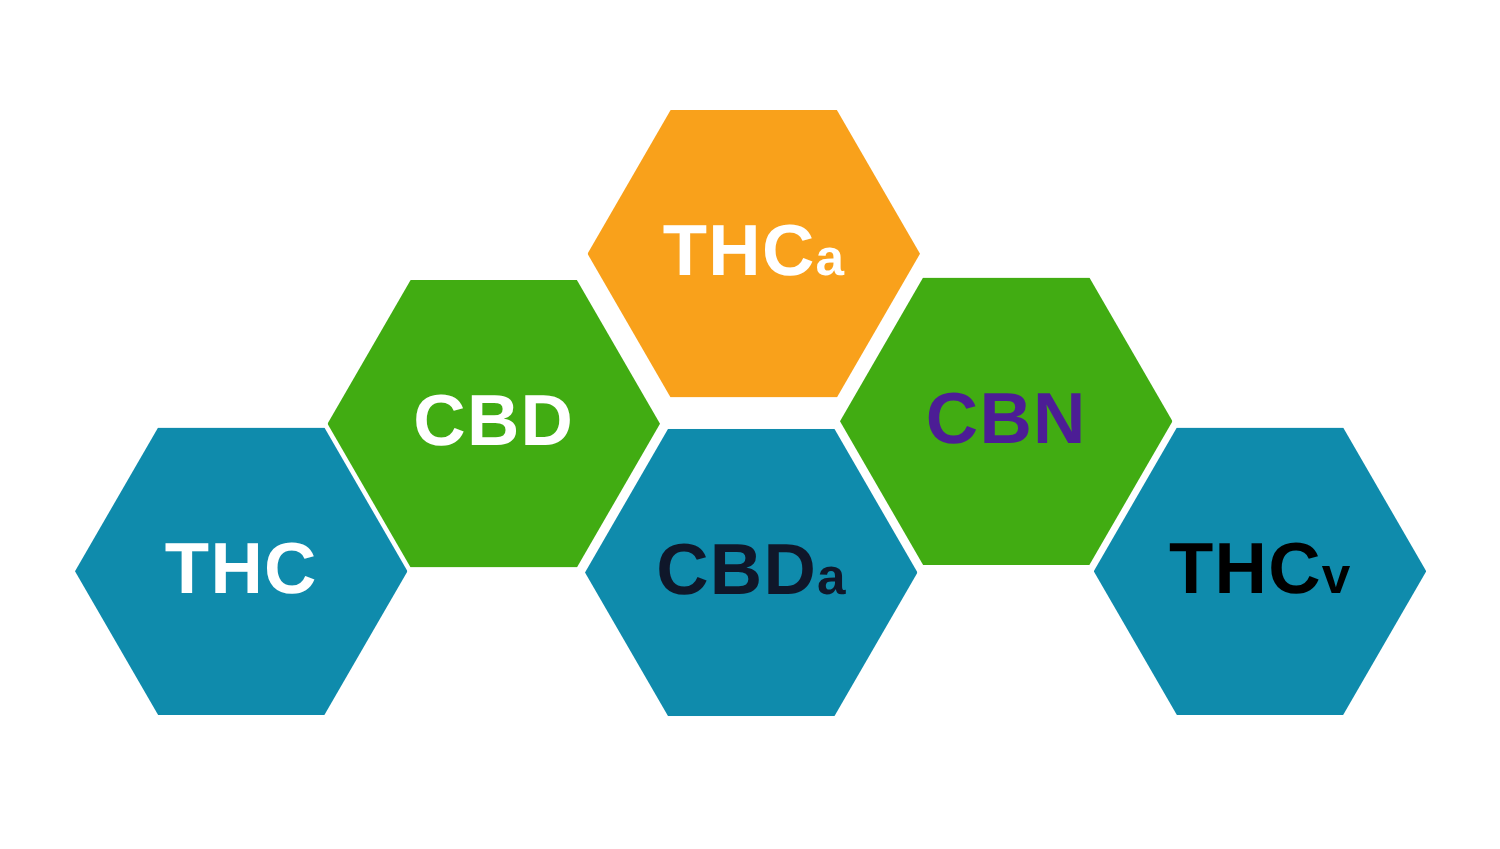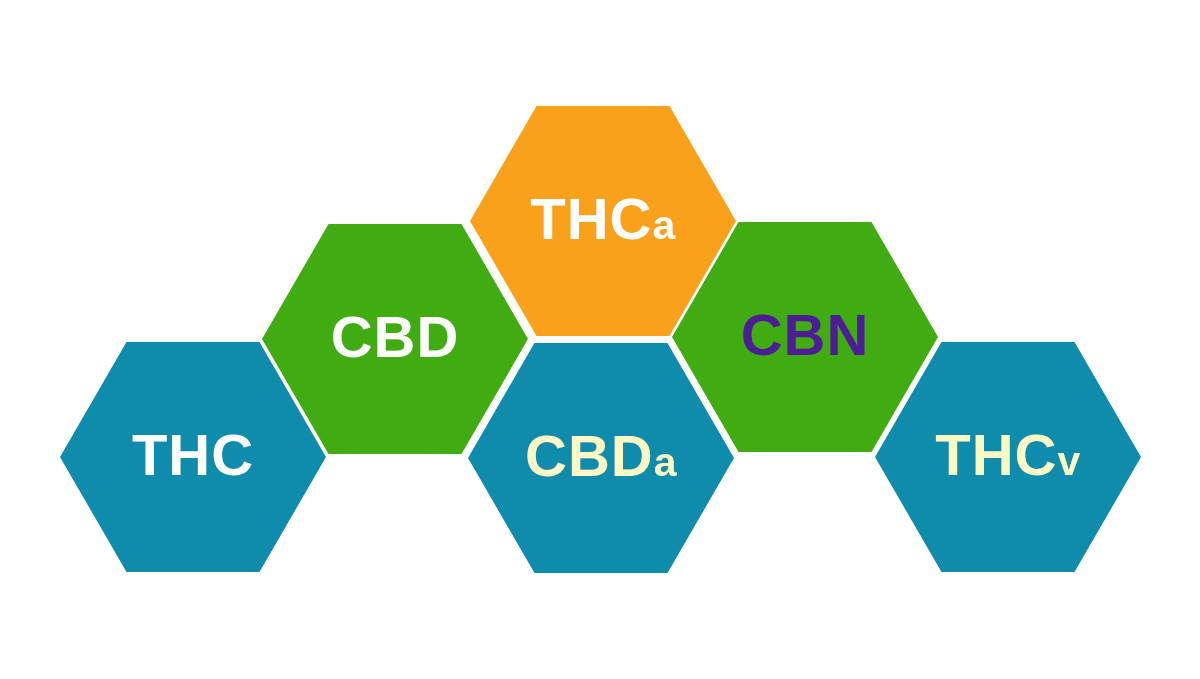--- a/index.html
+++ b/index.html
@@ -31,21 +31,21 @@
     letter-spacing: 1px;
     line-height: 1;
     white-space: nowrap;
     transform: translateY(-2px);
   }
   .hex-label .suffix {
     font-size: 41px;
     letter-spacing: 0.5px;
   }
   
-  .hex--thca { left: 470px; top: 106px; text-align: center; }
+  .hex--thca { left: 470px; top: 88px; text-align: center; }
   .hex--cbd  { left: 262px; top: 224px; }
   .hex--cbn  { left: 672px; top: 222px; }
   .hex--thc  { left:  60px; top: 342px; }
   .hex--cbda { left: 468px; top: 343px; }
   .hex--thcv { left: 875px; top: 342px; }
 </style>
 </head>
 <body>
 
 <div class="stage" style="background: rgb(255, 255, 255);">
@@ -60,20 +60,20 @@
 
   <div class="hex hex--cbn" style="background: rgb(65, 172, 18);">
     <span class="hex-label" style="color: #4c1d95;"><span>CBN</span><span class="suffix"></span></span>
   </div>
 
   <div class="hex hex--thc" style="background: rgb(15, 139, 172);">
     <span class="hex-label" style="color: rgb(255, 255, 255);"><span>THC</span><span class="suffix"></span></span>
   </div>
 
   <div class="hex hex--cbda" style="background: rgb(15, 139, 172);">
-    <span class="hex-label" style="color: #fef9c3;"><span>CBD</span><span class="suffix">a</span></span>
+    <span class="hex-label" style="color: #0f172a;"><span>CBD</span><span class="suffix">a</span></span>
   </div>
 
   <div class="hex hex--thcv" style="background: rgb(15, 139, 172);">
-    <span class="hex-label" style="color: #fef9c3;"><span>THC</span><span class="suffix">v</span></span>
+    <span class="hex-label" style="color: #000000;"><span>THC</span><span class="suffix">v</span></span>
   </div>
 
 </div>
 
 </body></html>

